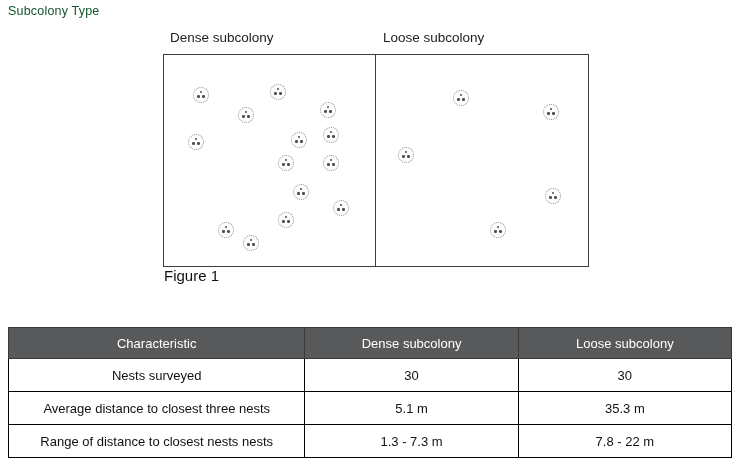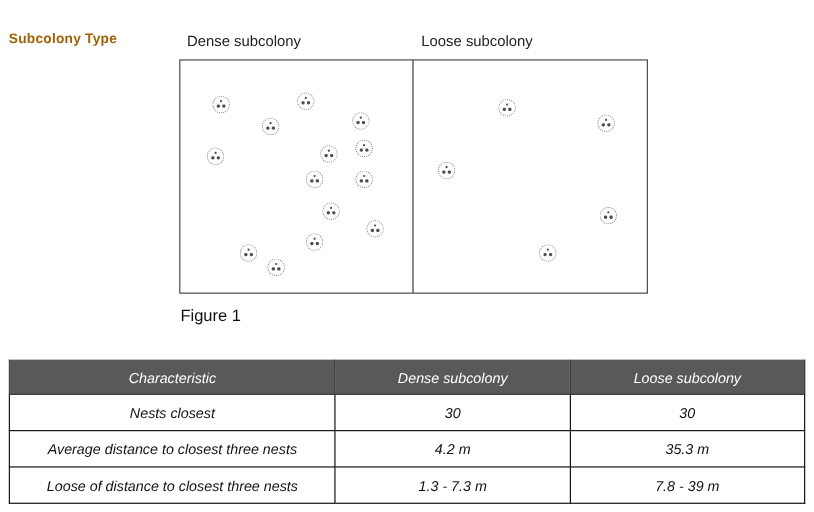--- a/index.html
+++ b/index.html
@@ -3,21 +3,21 @@
 <meta charset="utf-8">
 <style>
   html,body{margin:0;padding:0;background:#ffffff;}
   body{
     width:740px;height:465px;position:relative;
     font-family:"Liberation Sans", sans-serif;color:#1a1a1a;
     overflow:hidden;
   }
   .page-title{
     position:absolute;left:8px;top:4px;
-    font-size:12.5px;font-weight:bold;letter-spacing:.2px;color:#a16207;margin-top:24px;
+    font-size:12.5px;font-weight:normal;letter-spacing:.2px;color:#14532d;
   }
   .figure-wrap{position:absolute;left:163px;top:30px;}
   .panels{display:flex;}
   .panel{width:213px;}
   .panel-label{
     font-size:13.5px;color:#222;padding-left:7px;margin-bottom:7px;height:17px;
     white-space:nowrap;
   }
   .panel-box{
     height:213px;border:1px solid #3c3c3c;box-sizing:border-box;
@@ -26,31 +26,30 @@
   .panel:nth-child(2) .panel-box{margin-left:-1px;}
   .nest{
     position:absolute;width:16px;height:16px;box-sizing:border-box;
     border:1.6px dotted #8d8d8d;border-radius:50%;background:#fdfdfd;
   }
   .nest i{position:absolute;width:2.6px;height:2.6px;background:#4d4d4d;border-radius:50%;}
   .nest i:nth-child(1){left:5.6px;top:2.8px;}
   .nest i:nth-child(2){left:3.2px;top:7.2px;}
   .nest i:nth-child(3){left:8.0px;top:7.2px;}
   .figure-caption{
-    margin-top:12px;font-size:15px;color:#111;padding-left:1px;
+    font-size:15px;color:#111;padding-left:1px;
   }
   table.data-table{
     position:absolute;left:8px;top:327px;width:724px;
     border-collapse:collapse;table-layout:fixed;
     font-size:13px;color:#111;
   }
   .data-table th,.data-table td{
     border:1px solid #000;text-align:center;vertical-align:middle;
     padding:0 6px;
-    font-style:italic;
   }
   .data-table th{
     background:#58595b;color:#ffffff;font-weight:normal;height:30px;
     border-color:#3a3a3a;
   }
   .data-table td{height:32px;background:#fff;}
   .col-char{width:41%;}
   .col-dense{width:29.5%;}
   .col-loose{width:29.5%;}
 </style>
@@ -178,28 +177,28 @@
   </colgroup>
   <thead>
     <tr>
       <th>Characteristic</th>
       <th>Dense subcolony</th>
       <th>Loose subcolony</th>
     </tr>
   </thead>
   <tbody>
       <tr>
-        <td>Nests closest</td>
+        <td>Nests surveyed</td>
         <td>30</td>
         <td>30</td>
       </tr>
       <tr>
         <td>Average distance to closest three nests</td>
-        <td>4.2 m</td>
+        <td>5.1 m</td>
         <td>35.3 m</td>
       </tr>
       <tr>
-        <td>Loose of distance to closest three nests</td>
+        <td>Range of distance to closest nests nests</td>
         <td>1.3 - 7.3 m</td>
-        <td>7.8 - 39 m</td>
+        <td>7.8 - 22 m</td>
       </tr>
     </tbody>
 </table>
 
 </body></html>

